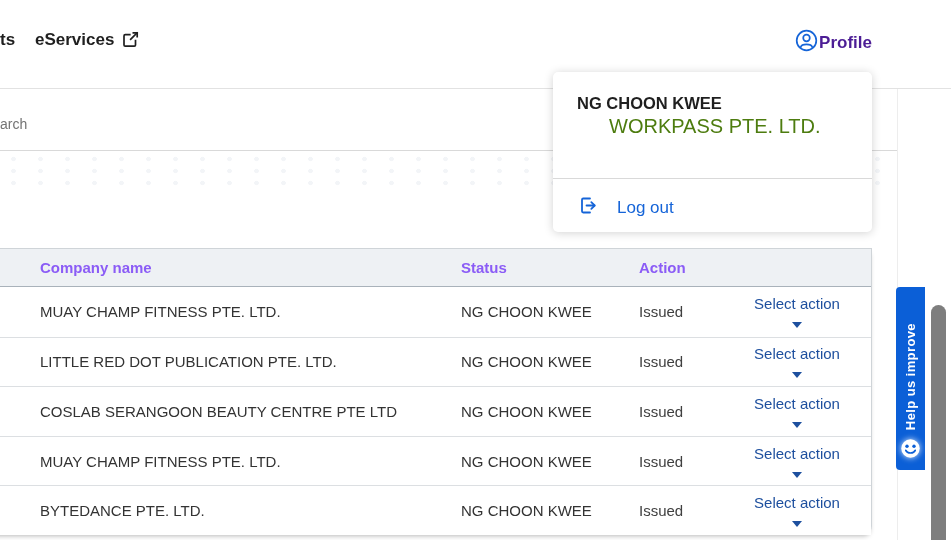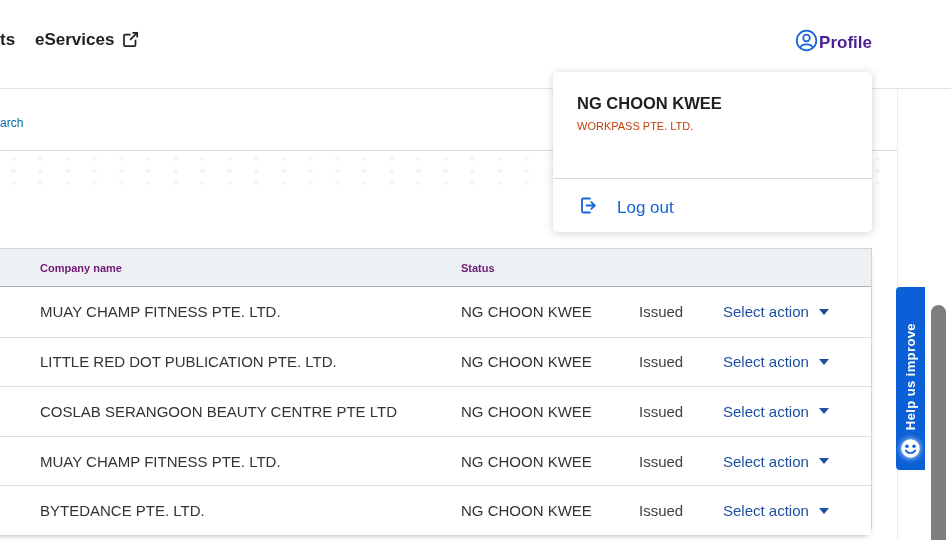--- a/index.html
+++ b/index.html
@@ -11,49 +11,49 @@
 
   
   .topnav { position:absolute; left:0; top:0; width:951px; height:89px; background:#fff; border-bottom:1px solid #e2e2e2; }
   .nav-item { position:absolute; top:30px; font-size:17px; font-weight:600; color:#1f1f1f; cursor:pointer; display:flex; align-items:flex-start; gap:7px; }
   .nav-frag { left:0; }
   .nav-eservices { left:35px; }
   .nav-eservices svg { display:block; }
   .profile-link { position:absolute; top:29px; right:79px; display:flex; align-items:center; gap:1px; color:#4c1d95; font-size:17px; font-weight:600; cursor:pointer; }
 
   
-  .back-link { position:absolute; left:0; top:116px; font-size:12px; color:#0369a1; cursor:pointer; }
+  .back-link { position:absolute; left:0; top:116px; font-size:14px; color:#737373; cursor:pointer; }
   .content-hr { position:absolute; left:0; top:150px; width:897px; height:1px; background:#d9d9d9; }
   .watermark { position:absolute; left:0; top:153px; width:897px; height:34px;
     background-image:radial-gradient(circle, rgba(30,70,120,0.055) 2px, transparent 2.6px);
     background-size:27px 12px; }
   .content-edge { position:absolute; left:897px; top:89px; width:1px; height:451px; background:#ededed; }
 
   
   .profile-menu { position:absolute; left:553px; top:72px; width:319px; height:160px; background:#fff;
     border-radius:5px; box-shadow:0 1px 10px rgba(0,0,0,0.18); z-index:20; }
   .pm-body { padding:19px 24px 0 24px; }
   .pm-name { font-size:16.5px; font-weight:700; color:#1f1f1f; line-height:24px; }
-  .pm-line { font-size:11px; color:#c2410c; line-height:23px; }
+  .pm-line { font-size:20px; color:#4d7c0f; line-height:23px;margin-left:32px; }
   .pm-divider { position:absolute; left:0; top:106px; width:100%; height:1px; background:#d9d9d9; }
   .pm-logout { position:absolute; left:24px; top:123px; display:flex; align-items:center; gap:19px;
     color:#1564d8; font-size:17px; cursor:pointer; }
 
   
   .table-card { position:absolute; left:-20px; top:248px; width:892px; height:286px; background:#fff;
     border:1px solid #cfd4d8; border-left:none; border-radius:0 0 8px 0;
     box-shadow:0 4px 5px -2px rgba(0,0,0,0.28); }
   .thead, .trow { display:grid; grid-template-columns:421px 178px 84px auto; align-items:center; padding-left:60px; }
   .thead { height:38px; background:#eef1f4; border-bottom:1px solid #a9b2ba; border-radius:0; }
-  .th { font-size:11px; font-weight:700; color:#701a75; }
+  .th { font-size:15px; font-weight:700; color:#8b5cf6; }
   .trow { height:49.6px; background:#fff; }
   .trow + .trow { border-top:1px solid #dcdfe2; }
   .td { font-size:15px; color:#333; }
   .td.status { color:#404040; }
-  .td.action { display:flex; align-items:center; gap:10px; color:#1d4f9e; cursor:pointer; }
+  .td.action { display:flex; align-items:center; gap:10px; color:#1d4f9e; cursor:pointer;flex-direction:column; }
   .caret { width:0; height:0; border-left:5.5px solid transparent; border-right:5.5px solid transparent; border-top:6.5px solid #1d4f9e; display:inline-block; }
 
   
   .feedback-tab { position:absolute; left:896px; top:287px; width:29px; height:183px; background:#0b5fd7;
     border-radius:4px 0 0 4px; display:flex; flex-direction:column; align-items:center; justify-content:flex-end;
     padding:9px 0 7px 0; gap:8px; cursor:pointer; z-index:15; }
   .feedback-label { writing-mode:vertical-rl; transform:rotate(180deg); color:#fff; font-size:13px; font-weight:700; letter-spacing:0.4px; white-space:nowrap; }
   .smiley { filter:drop-shadow(0 0 3px rgba(255,255,255,0.9)); }
 
   
@@ -108,20 +108,21 @@
       </svg>
     </span>
     <span>Log out</span>
   </div>
 </div>
 
 <div class="table-card">
   <div class="thead">
     <div class="th">Company name</div>
     <div class="th">Status</div>
+    <div class="th">Action</div>
   </div>
   <div id="tbody">
   <div class="trow">
     <div class="td company">MUAY CHAMP FITNESS PTE. LTD.</div>
     <div class="td">NG CHOON KWEE</div>
     <div class="td status">Issued</div>
     <div class="td action">
       <span>Select action</span>
       <span class="caret"></span>
     </div>

